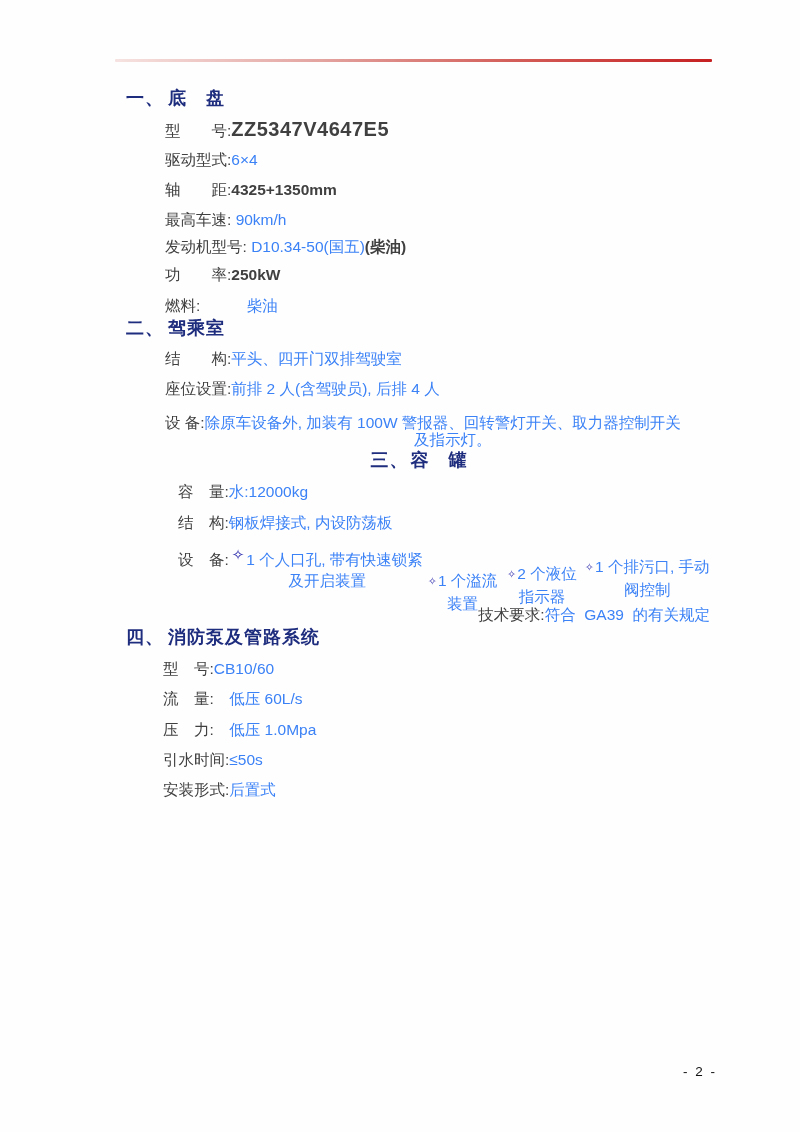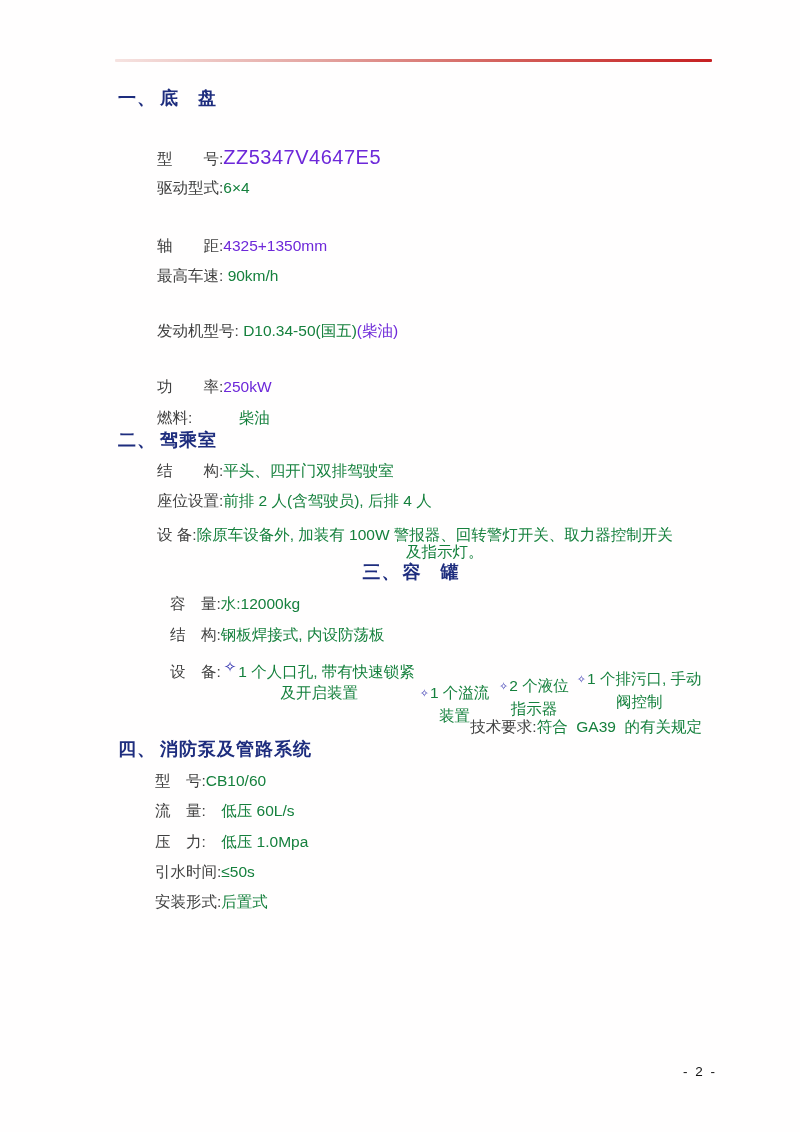--- a/index.html
+++ b/index.html
@@ -12,21 +12,21 @@
     color:#1a1a1a;
     overflow:hidden;
   }
   .topline{
     position:absolute;
     top:59px;left:115px;
     width:597px;height:2.5px;
     background:linear-gradient(to right,#f6e3e1 0%,#e3a29e 35%,#d4615c 65%,#c62022 100%);
     border-radius:1px;
   }
-  .content{position:absolute;top:86px;left:0;width:702px;}
+  .content{position:absolute;top:86px;left:0;width:702px;padding-left:8px;}
   h2.sec{
     margin:0 0 0 118px;
     font-size:18px;line-height:24px;
     font-weight:bold;
     color:#1e2d7e;
     letter-spacing:1px;
     white-space:pre;
   }
   h2.sec .snum{display:inline-block;width:42px;}
   .row{
@@ -37,24 +37,24 @@
   }
   .sec3 .row{margin-left:170px;}
   .sec4 .row{margin-left:155px;}
   .row.tech{margin-left:147px;justify-content:flex-end;}
   .lbl{
     color:#404040;
     white-space:pre;
     flex:none;
   }
   .val{
-    color:#15803d;
+    color:#3b82f6;
     white-space:pre-wrap;
   }
-  .mag{color:#6d28d9;font-weight:normal;white-space:pre;margin-top:28px;}
+  .mag{color:#404040;font-weight:bold;white-space:pre;}
   .mag.big{font-size:20px;line-height:26px;letter-spacing:0.5px;}
   .wrapval{max-width:505px;}
   .row.wide .val{line-height:17px;text-align:center;}
   
   .bullets{display:flex;flex-direction:row;}
   .bullet{white-space:pre;}
   .dia{
     color:#3434b0;
     font-size:11px;
     display:inline-block;

